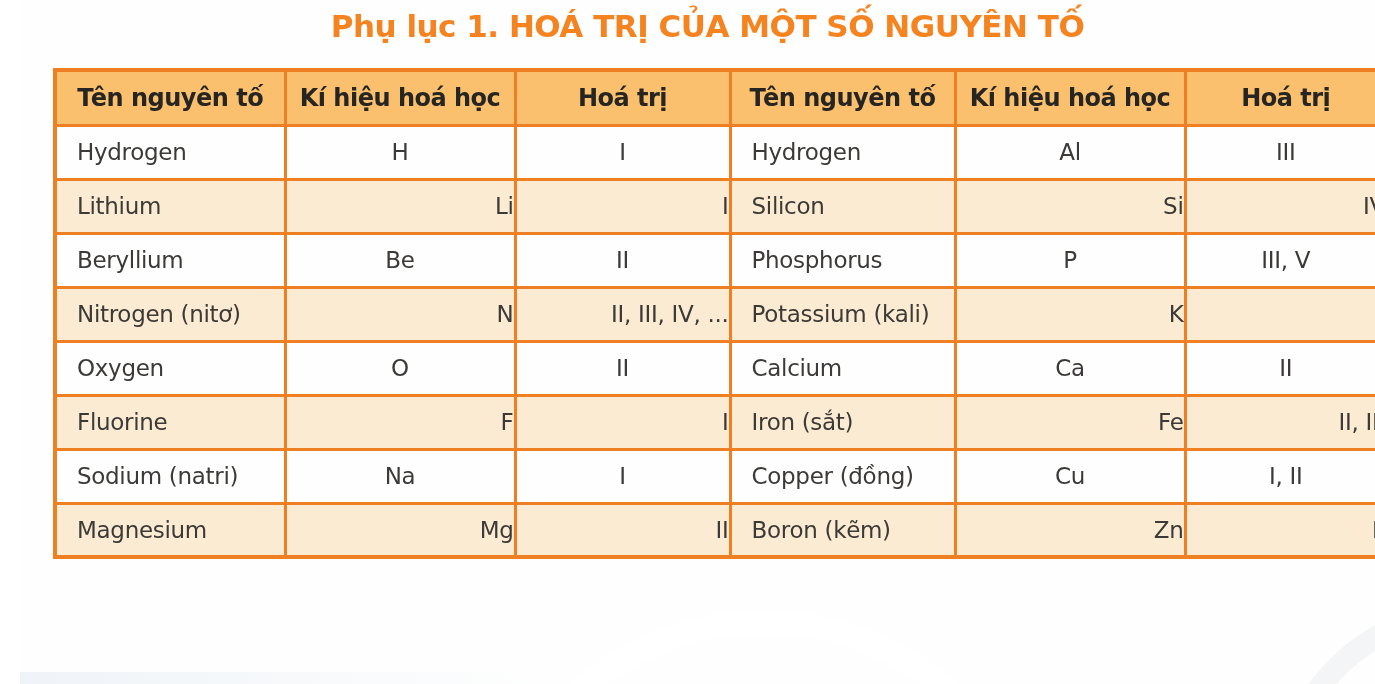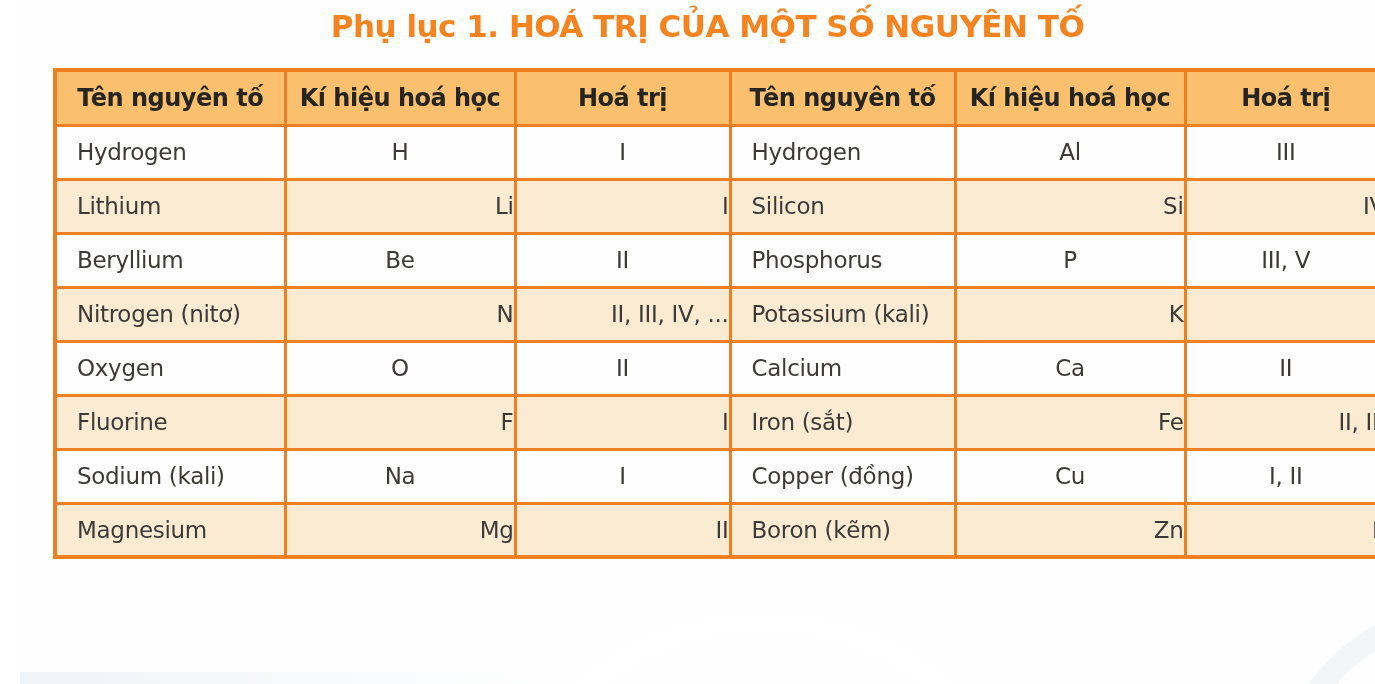--- a/index.html
+++ b/index.html
@@ -165,21 +165,21 @@
         </tr>
         <tr class="row-alt">
           <td class="col-name">Fluorine</td>
           <td class="col-sym">F</td>
           <td class="col-val">I</td>
           <td class="col-name">Iron (sắt)</td>
           <td class="col-sym">Fe</td>
           <td class="col-val">II, III</td>
         </tr>
         <tr class="row-plain">
-          <td class="col-name">Sodium (kali)</td>
+          <td class="col-name">Sodium (natri)</td>
           <td class="col-sym">Na</td>
           <td class="col-val">I</td>
           <td class="col-name">Copper (đồng)</td>
           <td class="col-sym">Cu</td>
           <td class="col-val">I, II</td>
         </tr>
         <tr class="row-alt">
           <td class="col-name">Magnesium</td>
           <td class="col-sym">Mg</td>
           <td class="col-val">II</td>

